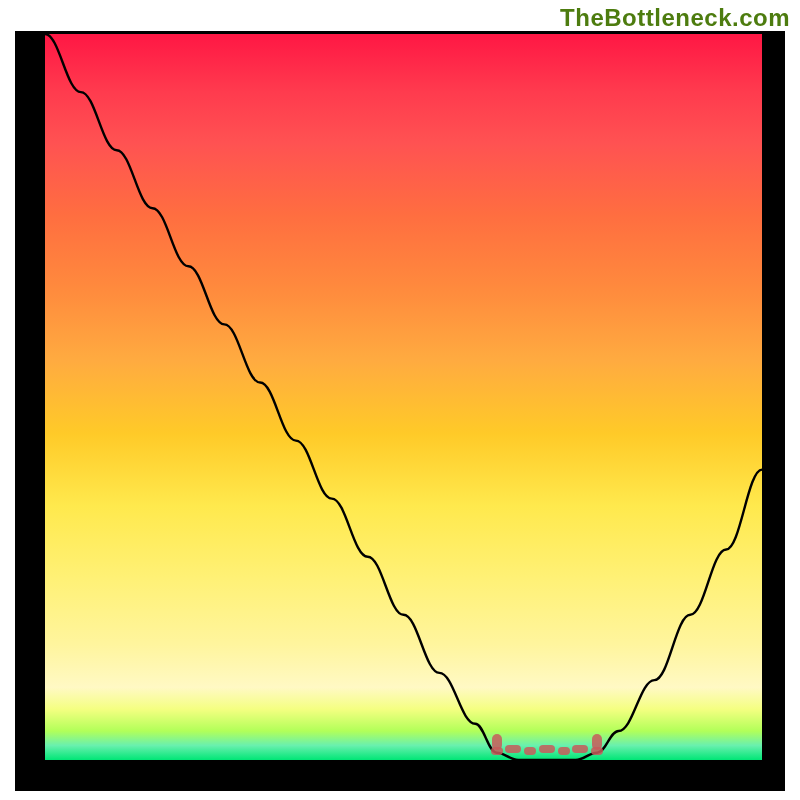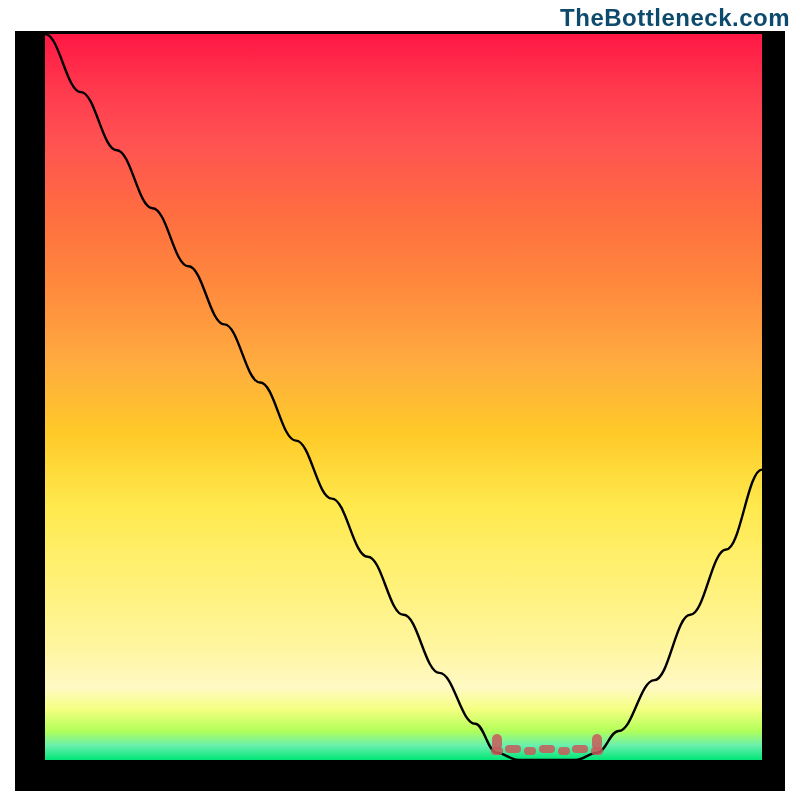--- a/index.html
+++ b/index.html
@@ -13,21 +13,21 @@
     height: 800px;
     position: relative;
     background: #ffffff;
   }
   .watermark {
     position: absolute;
     top: 4px;
     right: 10px;
     font-size: 24px;
     font-weight: bold;
-    color: #0c4a6e;
+    color: #4d7c0f;
     letter-spacing: 0.5px;
     z-index: 10;
   }
   .plot-outer {
     position: absolute;
     left: 15px;
     top: 31px;
     width: 770px;
     height: 760px;
     background: #000000;

